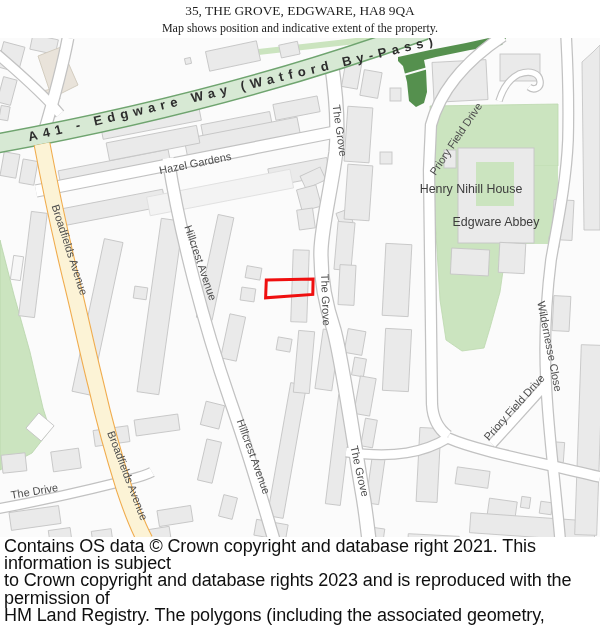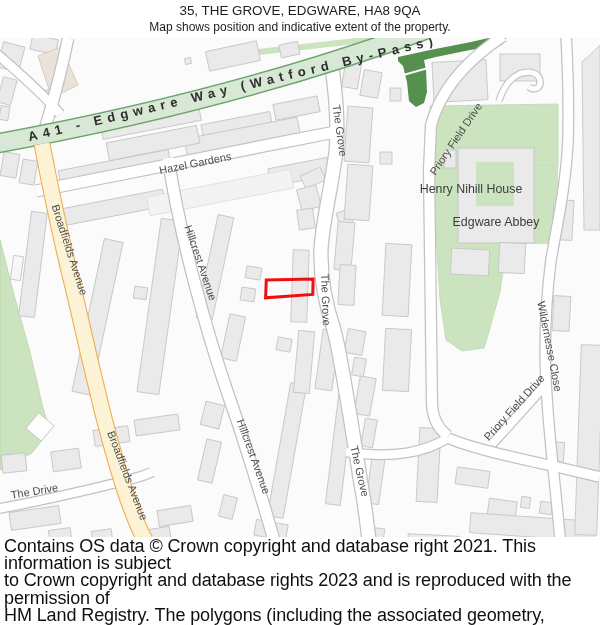--- a/index.html
+++ b/index.html
@@ -1,17 +1,17 @@
 <!DOCTYPE html>
 <html><head>
 <meta charset="utf-8">
 <style>
   html,body{margin:0;padding:0;background:#fff;width:600px;height:625px;overflow:hidden;}
   body{font-family:"Liberation Sans", sans-serif;position:relative;}
-  #hdr{position:absolute;top:0;left:0;width:600px;text-align:center;color:#1d1d1d;}
+  #hdr{position:absolute;top:0;left:0;width:600px;text-align:center;color:#1d1d1d;font-family:Liberation Serif, serif;}
   #hdr .t1{font-size:13.4px;margin-top:3px;}
   #hdr .t2{font-size:12px;margin-top:2px;}
   #map{position:absolute;top:38px;left:0;}
   #ftr{position:absolute;top:538px;left:4px;width:596px;font-size:18px;line-height:17.2px;color:#101010;letter-spacing:-0.1px;}
 </style>
 </head>
 <body>
 
 <div id="hdr">
   <div class="t1">35, THE GROVE, EDGWARE, HA8 9QA</div>

